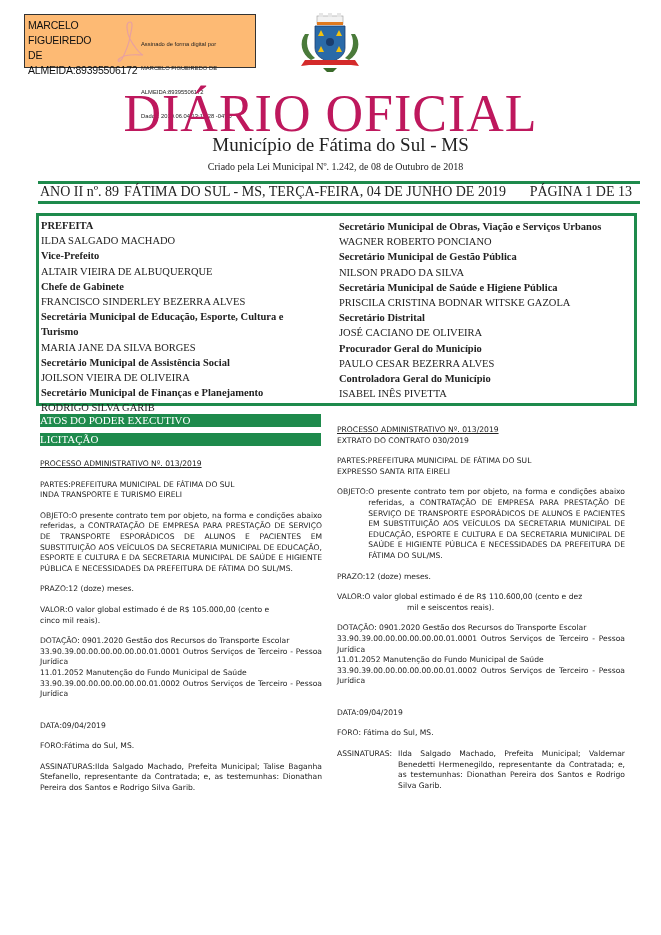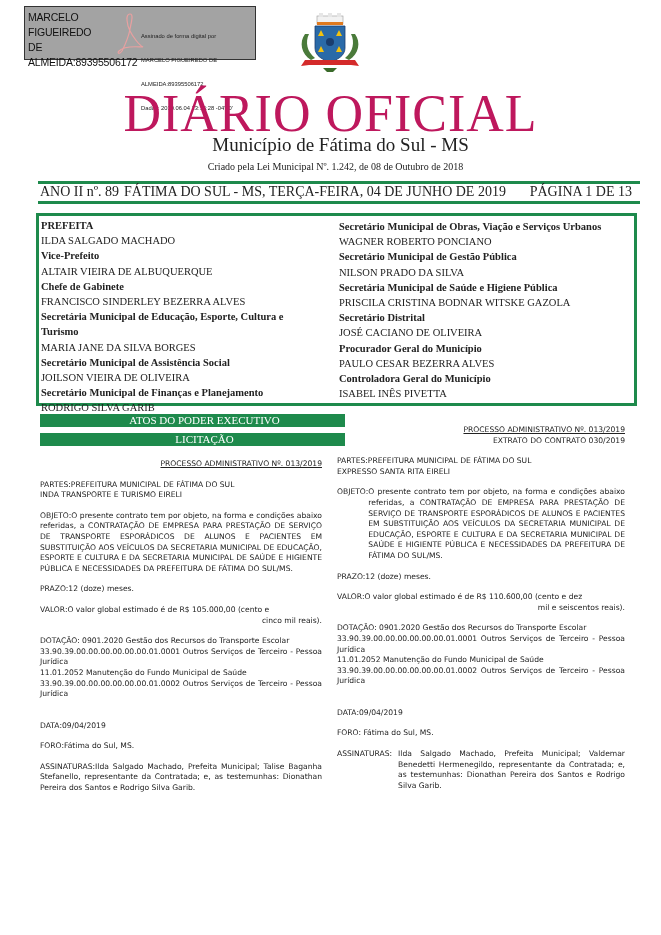--- a/index.html
+++ b/index.html
@@ -1,20 +1,20 @@
 <!DOCTYPE html>
 <html><head>
 <meta charset="utf-8">
 <style>
   html, body { margin:0; padding:0; background:#ffffff; }
   body { width:661px; height:935px; position:relative; overflow:hidden; color:#1a1a1a; }
   .abs { position:absolute; }
 
   
-  .sig { left:24px; top:6px; width:230px; height:52px; border:1px solid #333; background:#a3a3a3; }
+  .sig { left:24px; top:14px; width:230px; height:52px; border:1px solid #333; background:#fdba74; }
   .sig-name { position:absolute; left:3px; top:3px; width:112px; font-family:"Liberation Sans", sans-serif; font-size:10.5px; line-height:15px; color:#111; letter-spacing:-0.2px; }
   .sig-mark { position:absolute; left:90px; top:4px; width:30px; height:44px; }
   .sig-info { position:absolute; left:116px; top:9px; font-family:"Liberation Sans", sans-serif; font-size:5.8px; line-height:8px; color:#222; white-space:pre; }
 
   
   .crest { left:295px; top:12px; width:70px; height:62px; }
 
   
   .title { left:0; width:661px; top:88px; text-align:center; font-family:"Liberation Serif", serif; font-size:52px; line-height:52px; letter-spacing:1px; color:#be185d; }
   .subtitle { left:0; width:661px; top:135px; text-align:center; font-family:"Liberation Serif", serif; font-size:19px; line-height:20px; color:#222; padding-left:20px; box-sizing:border-box; }
@@ -24,26 +24,26 @@
   .info-row { left:40px; width:596px; top:185px; height:14px; font-family:Liberation Serif, serif; font-size:14px; line-height:14px; color:#222; }
   .info-row span { position:absolute; top:0; white-space:nowrap; }
 
   
   .officials { left:36px; top:213px; width:601px; height:193px; border:3px solid #1e8a4c; box-sizing:border-box; }
   .off-col { position:absolute; top:2px; font-family:"Liberation Serif", serif; font-size:10.5px; line-height:15.2px; color:#222; }
   .off-col .role { font-weight:bold; }
   .off-col .person { font-weight:normal; }
 
   
-  .bar { left:40px; width:281px; height:13px; background:#1e8a4c; color:#ffffff; text-align:center; font-family:"Liberation Serif", serif; font-size:11px; line-height:13px;padding-left:24px; }
+  .bar { left:40px; width:281px; height:13px; background:#1e8a4c; color:#ffffff; text-align:left; font-family:"Liberation Serif", serif; font-size:11px; line-height:13px; }
 
   
   .col { font-family:"DejaVu Sans", sans-serif; font-size:7.6px; line-height:10.6px; color:#222; }
   .col p { margin:0; }
-  .center { text-align:right; }
+  .center { text-align:left; }
   .u { text-decoration:underline; }
   .just { text-align:justify; }
   .gap { height:10px; }
   .hang { display:flex; }
   .hang .k { white-space:nowrap; }
   .hang .v { flex:1; text-align:justify; }
 </style>
 </head>
 <body>
 

